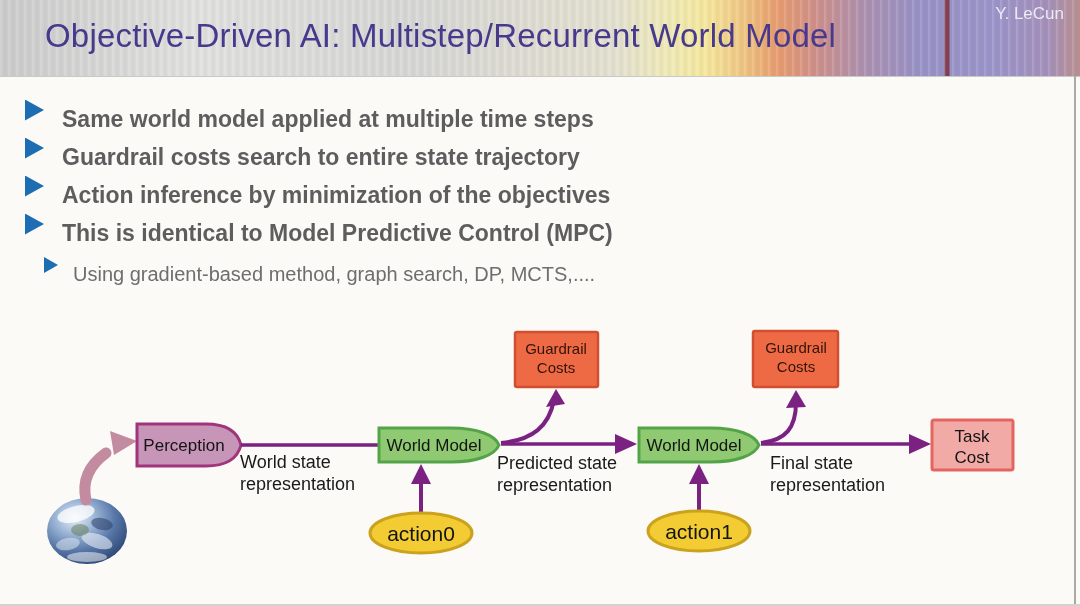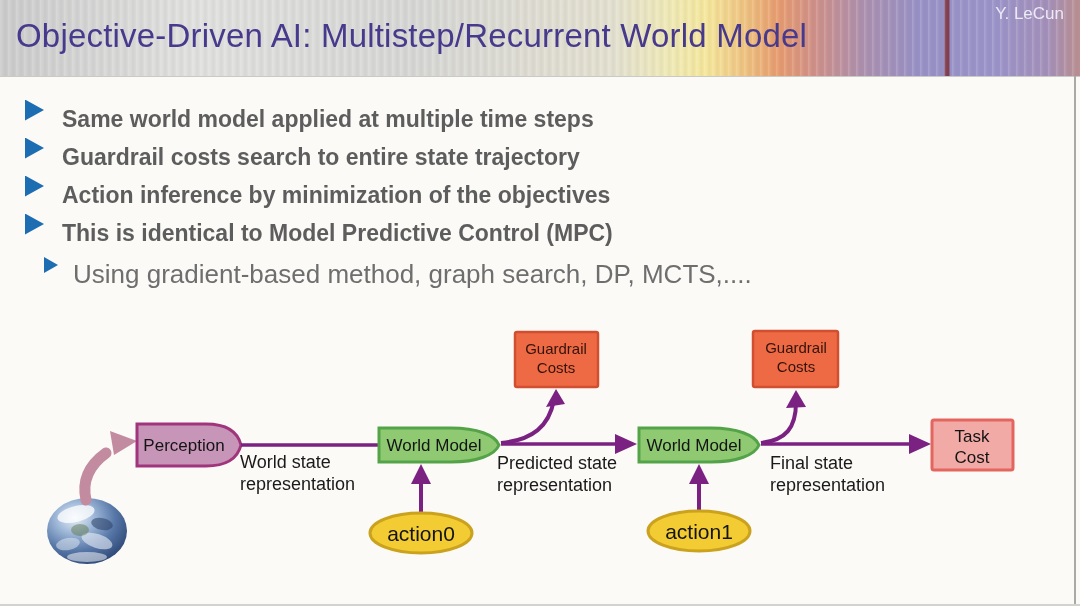--- a/index.html
+++ b/index.html
@@ -10,37 +10,37 @@
   
   .header{
     position:absolute;top:0;left:0;width:1080px;height:76px;
     background:
       repeating-linear-gradient(90deg, rgba(255,255,255,0.18) 0px, rgba(255,255,255,0) 3px, rgba(110,110,130,0.07) 5px, rgba(255,255,255,0) 8px),
       linear-gradient(90deg, rgba(0,0,0,0) 0 944px, rgba(122,40,48,0.8) 945px 949px, rgba(0,0,0,0) 950px),
       linear-gradient(90deg,#cbcbcb 0%,#e0e0de 18%,#d6d6d4 38%,#e3e0cf 57%,#efe9b4 62%,#f5e69a 65.5%,#eec27e 69%,#e79b6d 72%,#cf8f88 75.5%,#ab8fae 80%,#9790c5 85%,#9a93c9 92%,#a38fb9 97%,#bb8f8f 100%);
     border-bottom:1px solid #c9c9c6;
   }
   .title{
-    position:absolute;left:16px;top:17px;font-size:33px;font-weight:500;
+    position:absolute;left:45px;top:17px;font-size:33px;font-weight:500;
     color:#473a8c;letter-spacing:0.2px;white-space:nowrap;
   }
   .attribution{
     position:absolute;top:4px;right:16px;font-size:17px;color:#eceaf4;
   }
   
   .bullets{position:absolute;left:25px;top:90px;}
   .brow{display:flex;align-items:center;height:38px;}
   .tri{
     width:19px;height:21px;background:#1d6db2;flex:none;
     clip-path:polygon(0 0,100% 50%,0 100%);margin-right:18px;margin-top:2px;
   }
   .btxt{font-size:23px;font-weight:bold;color:#5d5d5d;white-space:nowrap;margin-top:20px;}
   .brow.sub{height:40px;margin-top:2px;}
   .brow.sub .tri{width:14px;height:16px;margin-left:19px;margin-right:15px;}
-  .brow.sub .btxt{font-size:26px;font-weight:normal;color:#6e6e6e;}
+  .brow.sub .btxt{font-size:20px;font-weight:normal;color:#6e6e6e;}
   
   svg.diagram{position:absolute;left:0;top:0;}
   svg text{font-family:"Liberation Sans",sans-serif;fill:#141414;}
   .node-label{font-size:17px;}
   .node-label.small{font-size:15px;fill:#33130a;}
   .edge-label{font-size:18px;fill:#1a1a1a;}
   .action-label{font-size:21px;}
   .arrow{stroke:#7a2182;fill:none;}
   .arrowhead{fill:#7a2182;stroke:none;}
   .node-perception{stroke:#a1357c;stroke-width:3;}

